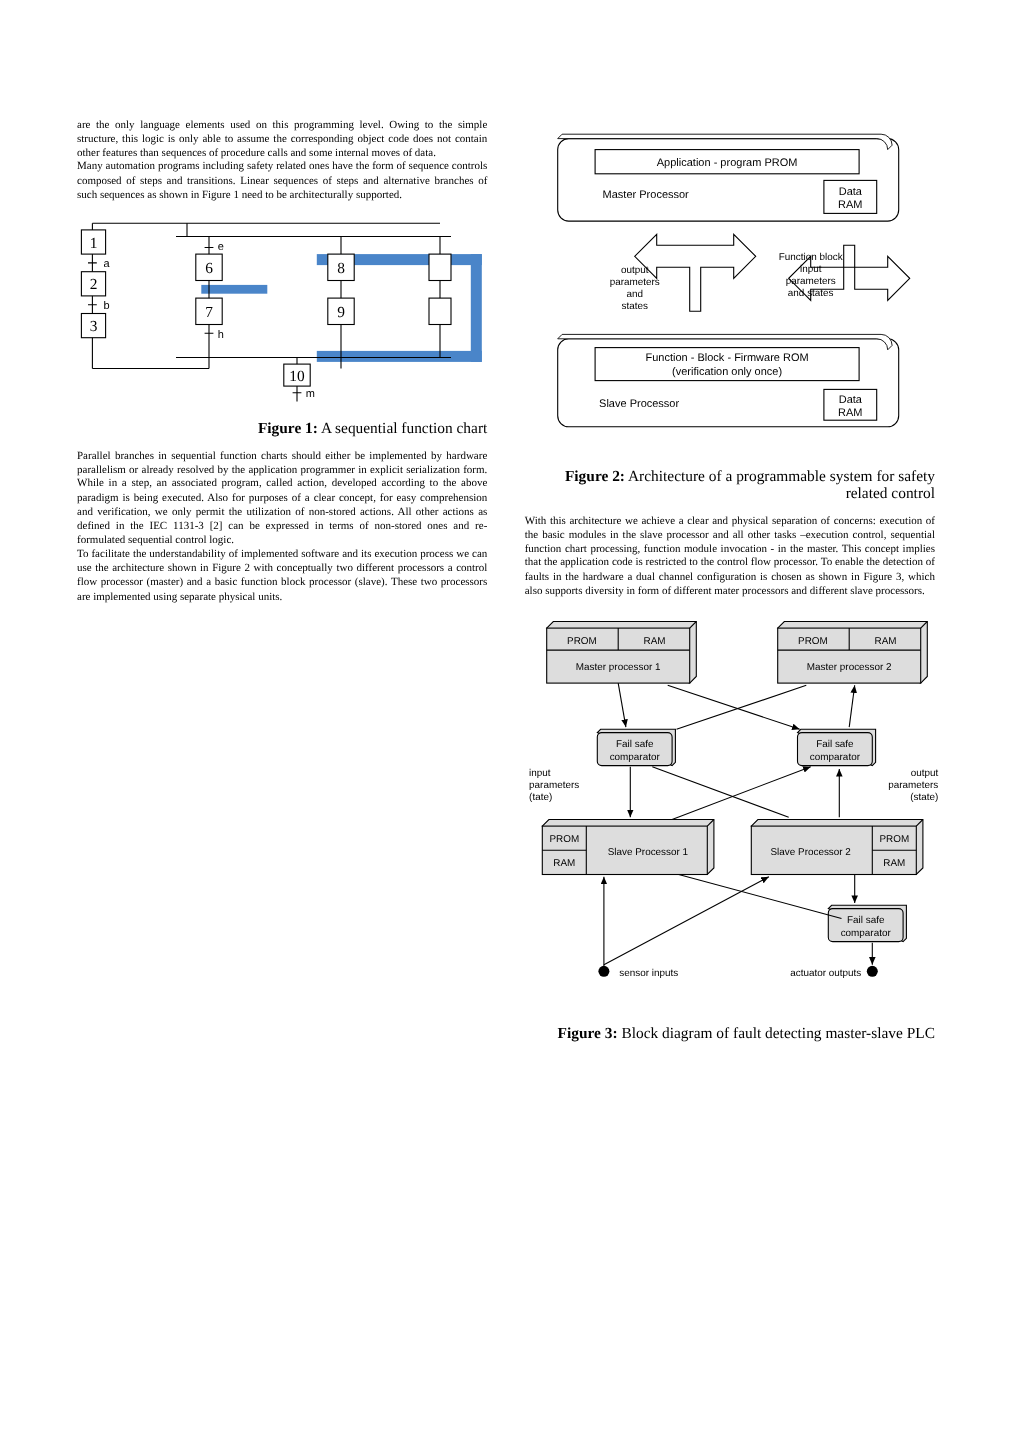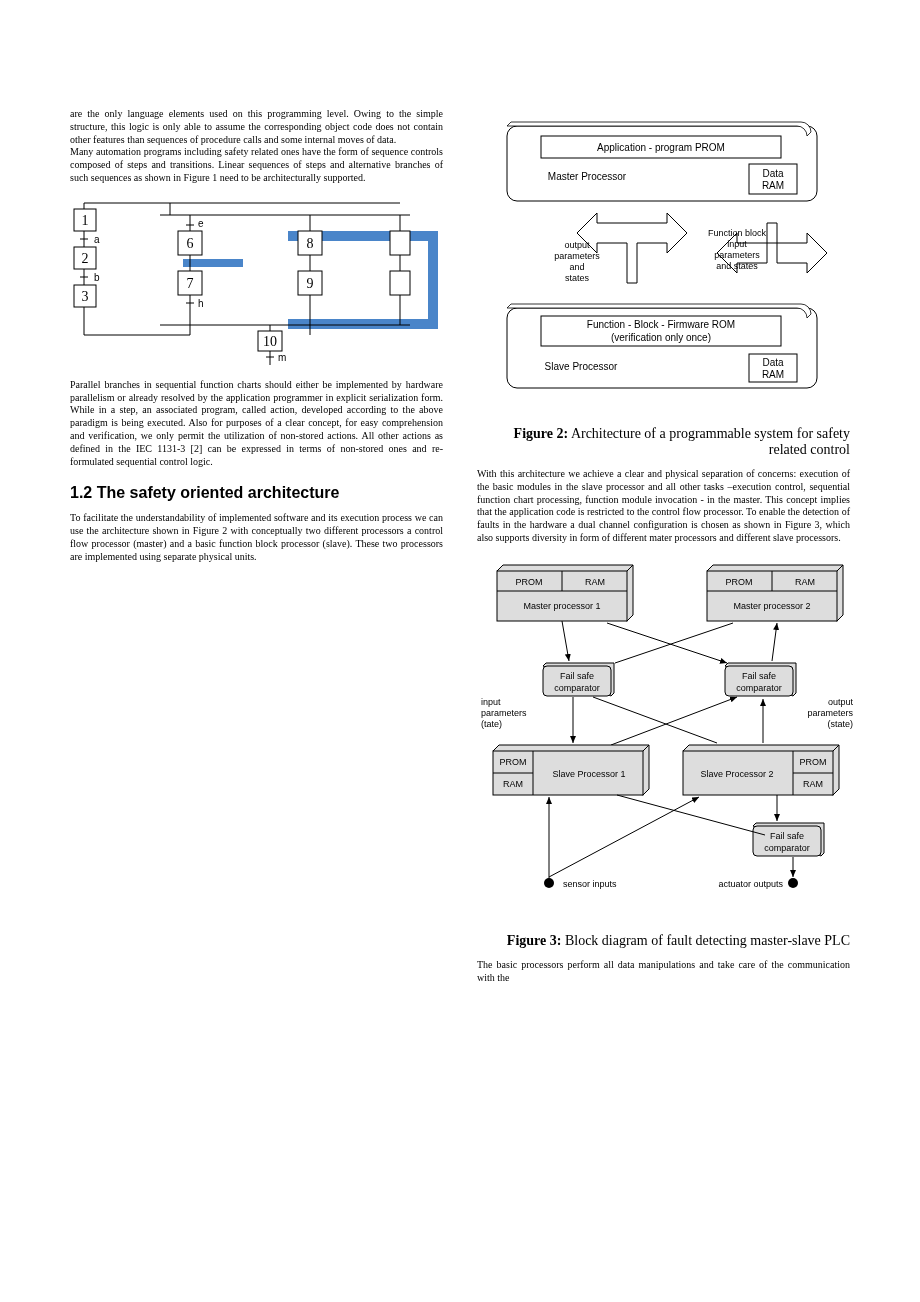--- a/index.html
+++ b/index.html
@@ -107,25 +107,27 @@
       <line x1="90" y1="130" x2="340" y2="130" stroke="#000"></line>
 
       <line x1="200" y1="130" x2="200" y2="170" stroke="#000"></line>
       <rect x="188" y="136" width="24" height="20" fill="#fff" stroke="#000"></rect>
       <text x="200" y="151" text-anchor="middle" class="svgtxt-times">10</text>
       <line x1="196" y1="162" x2="204" y2="162" stroke="#000"></line>
       <text x="208" y="166" class="svgtxt">m</text>
 
       <line x1="14" y1="140" x2="120" y2="140" stroke="#000"></line>
     </svg>
+    <p class="caption">
+      <b>Figure 1:</b><span> A sequential function chart</span>
+    </p>
   </div>
 
   <p class="body">Parallel branches in sequential function charts should either be implemented by hardware parallelism or already resolved by the application programmer in explicit serialization form. While in a step, an associated program, called action, developed according to the above paradigm is being executed. Also for purposes of a clear concept, for easy comprehension and verification, we only permit the utilization of non-stored actions. All other actions as defined in the IEC 1131-3 [2] can be expressed in terms of non-stored ones and re-formulated sequential control logic.</p>
 
-  <h2 class="sec">1.2 The safety oriented architecture</h2>
 
   <p class="body">To facilitate the understandability of implemented software and its execution process we can use the architecture shown in Figure 2 with conceptually two different processors a control flow processor (master) and a basic function block processor (slave). These two processors are implemented using separate physical units.</p>
 
   <div style="break-after: column;"></div>
 
   <div class="fig" style="margin-top:0;">
     <svg width="370" height="310" viewBox="0 0 370 310">
 
       <path d="M 40 18 h 290 a10 10 0 0 1 10 10 v 55 a10 10 0 0 1 -10 10 h -290 a10 10 0 0 1 -10 -10 v -55 a10 10 0 0 1 10 -10 z" fill="#fff" stroke="#000"></path>
       <path d="M 34 14 h 290 a10 10 0 0 1 10 10 l -4 4 a10 10 0 0 0 -10 -10 h -290 z" fill="#fff" stroke="#000" stroke-width="0.8"></path>
@@ -263,15 +265,14 @@
       <circle cx="72" cy="328" r="5" fill="#000"></circle>
       <circle cx="316" cy="328" r="5" fill="#000"></circle>
       <text x="86" y="332" class="svgtxt-sm">sensor inputs</text>
       <text x="306" y="332" text-anchor="end" class="svgtxt-sm">actuator outputs</text>
     </svg>
     <p class="caption">
       <b>Figure 3:</b><span>  Block diagram of fault detecting master-slave PLC</span>
     </p>
   </div>
 
-  <p class="body">The basic processors perform all data manipulations and take care of the communication with the</p>
 
 </div>
 
 </body></html>

